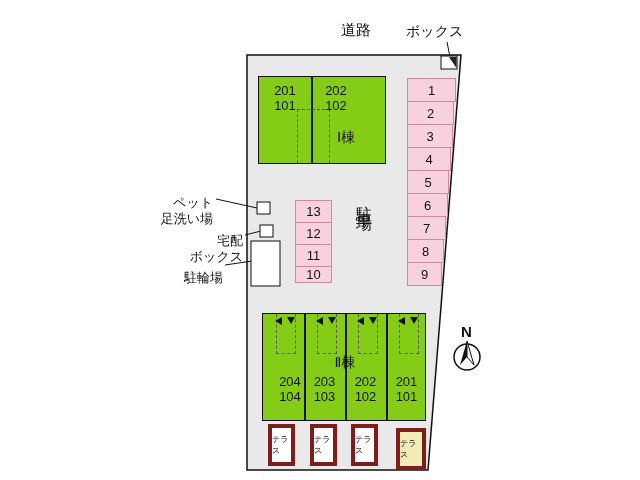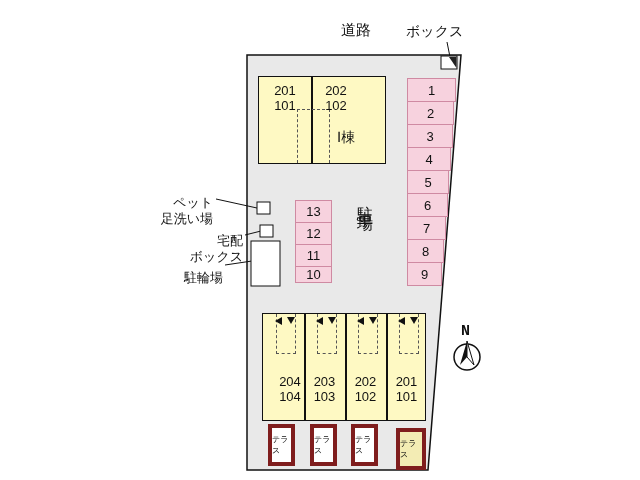--- a/index.html
+++ b/index.html
@@ -1,20 +1,20 @@
 <!DOCTYPE html>
 <html><head>
 <meta charset="utf-8">
 <style>
   * { margin:0; padding:0; box-sizing:border-box; }
   body { background:#fff; font-family:"Liberation Sans","DejaVu Sans",sans-serif; color:#111; }
   .canvas { position:relative; width:640px; height:480px; background:#fff; overflow:hidden; }
-  .lbl { position:absolute; white-space:nowrap; font-size:14px;font-family:Liberation Mono, monospace; }
+  .lbl { position:absolute; white-space:nowrap; font-size:14px; }
   .stall { position:absolute; background:#f7d2de; border:1px solid #cf8aa2; display:flex; align-items:center; justify-content:center; font-size:13px; }
-  .bldg { position:absolute; background:#fef9c3; border:1.5px solid #111; }
+  .bldg { position:absolute; background:#84cc16; border:1.5px solid #111; }
   .vdiv { position:absolute; top:0; bottom:0; width:1.5px; background:#111; }
   .dashedbox { position:absolute; border:1px dashed #555; border-bottom:none; background:transparent; }
   .dashedbox2 { position:absolute; border:1px dashed #555; border-top:none; background:transparent; }
   .unit { position:absolute; text-align:center; font-size:13px; line-height:15px; }
   .terrace { position:absolute; background:#fff; border:4px solid #7f1d1d; display:flex; align-items:center; justify-content:center; font-size:8px; }
   .terrace.hl { background:#f3ecb4; }
   .tri-down { position:absolute; width:0; height:0; border-left:4px solid transparent; border-right:4px solid transparent; border-top:7px solid #111; }
   .tri-left { position:absolute; width:0; height:0; border-top:4px solid transparent; border-bottom:4px solid transparent; border-right:7px solid #111; }
   .vert { writing-mode:vertical-rl; text-orientation:upright; letter-spacing:5px; }
   .ralign { text-align:right;margin-top:12px; }
@@ -118,20 +118,21 @@
 
     <div class="tri-left" style="left:12px;top:3px"></div>
     <div class="tri-down" style="left:24px;top:3px"></div>
     <div class="tri-left" style="left:53px;top:3px"></div>
     <div class="tri-down" style="left:65px;top:3px"></div>
     <div class="tri-left" style="left:94px;top:3px"></div>
     <div class="tri-down" style="left:106px;top:3px"></div>
     <div class="tri-left" style="left:135px;top:3px"></div>
     <div class="tri-down" style="left:147px;top:3px"></div>
 
+    <div class="lbl" style="left:0;top:40px;width:164px;text-align:center;font-size:14px">Ⅱ棟</div>
 
     <div class="unit" style="left:0;top:60px;width:54px">
       <div>204</div>
       <div>104</div>
     </div>
     <div class="unit" style="left:41px;top:60px;width:41px">
       <div>203</div>
       <div>103</div>
     </div>
     <div class="unit" style="left:82px;top:60px;width:41px">

